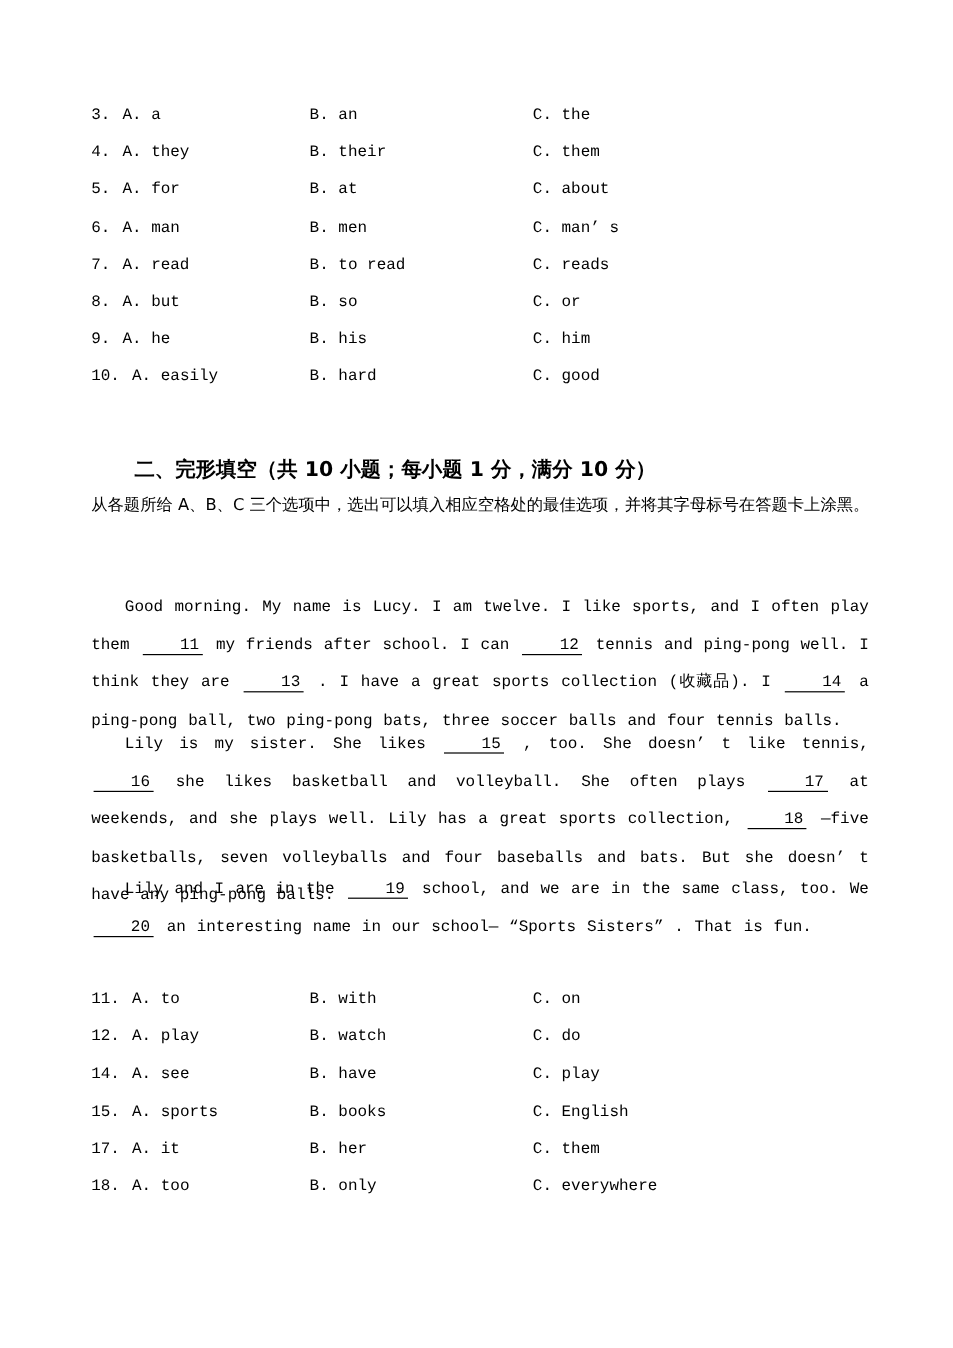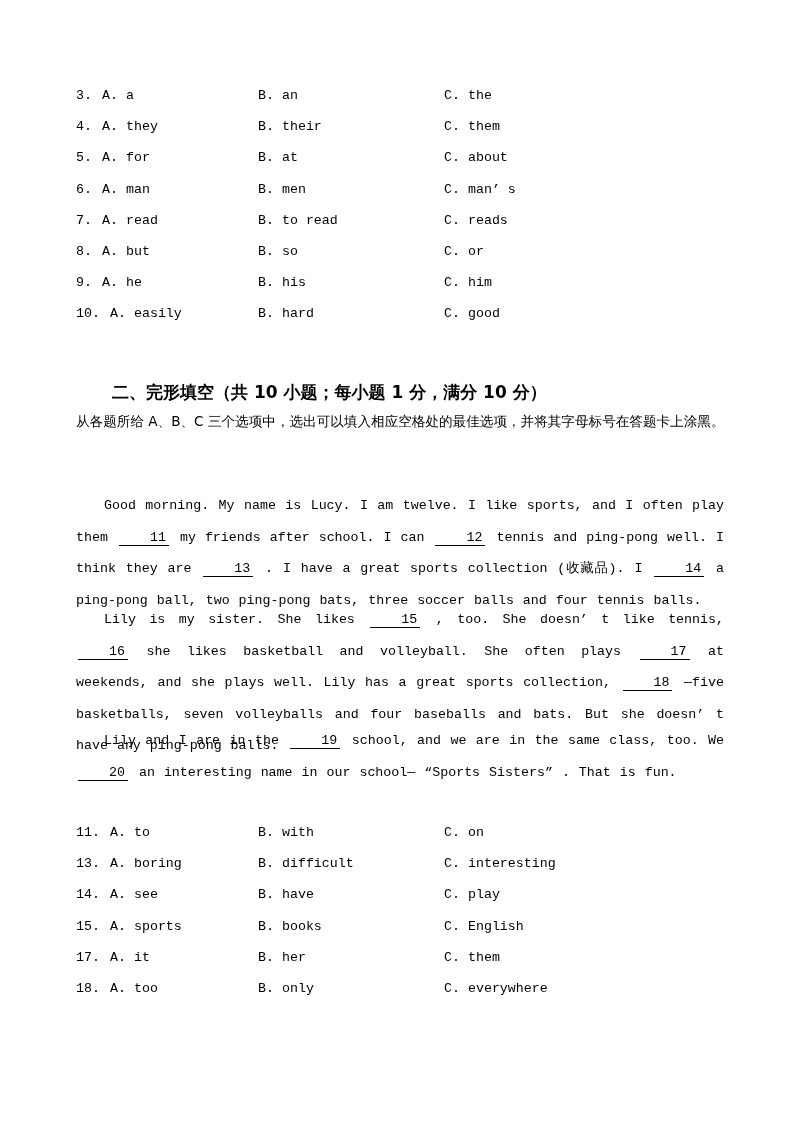--- a/index.html
+++ b/index.html
@@ -215,24 +215,24 @@
   </div>
 
   <div class="mc-block" id="mc-block-bottom">
     <div class="mc-row wide">
       <span class="mc-num">11.</span>
       <span class="mc-opt-a">A. to</span>
       <span class="mc-opt-b">B. with</span>
       <span class="mc-opt-c">C. on</span>
     </div>
     <div class="mc-row wide">
-      <span class="mc-num">13.</span>
-      <span class="mc-opt-a">A. boring</span>
-      <span class="mc-opt-b">B. difficult</span>
-      <span class="mc-opt-c">C. interesting</span>
+      <span class="mc-num">12.</span>
+      <span class="mc-opt-a">A. play</span>
+      <span class="mc-opt-b">B. watch</span>
+      <span class="mc-opt-c">C. do</span>
     </div>
     <div class="mc-row wide">
       <span class="mc-num">14.</span>
       <span class="mc-opt-a">A. see</span>
       <span class="mc-opt-b">B. have</span>
       <span class="mc-opt-c">C. play</span>
     </div>
     <div class="mc-row wide">
       <span class="mc-num">15.</span>
       <span class="mc-opt-a">A. sports</span>

